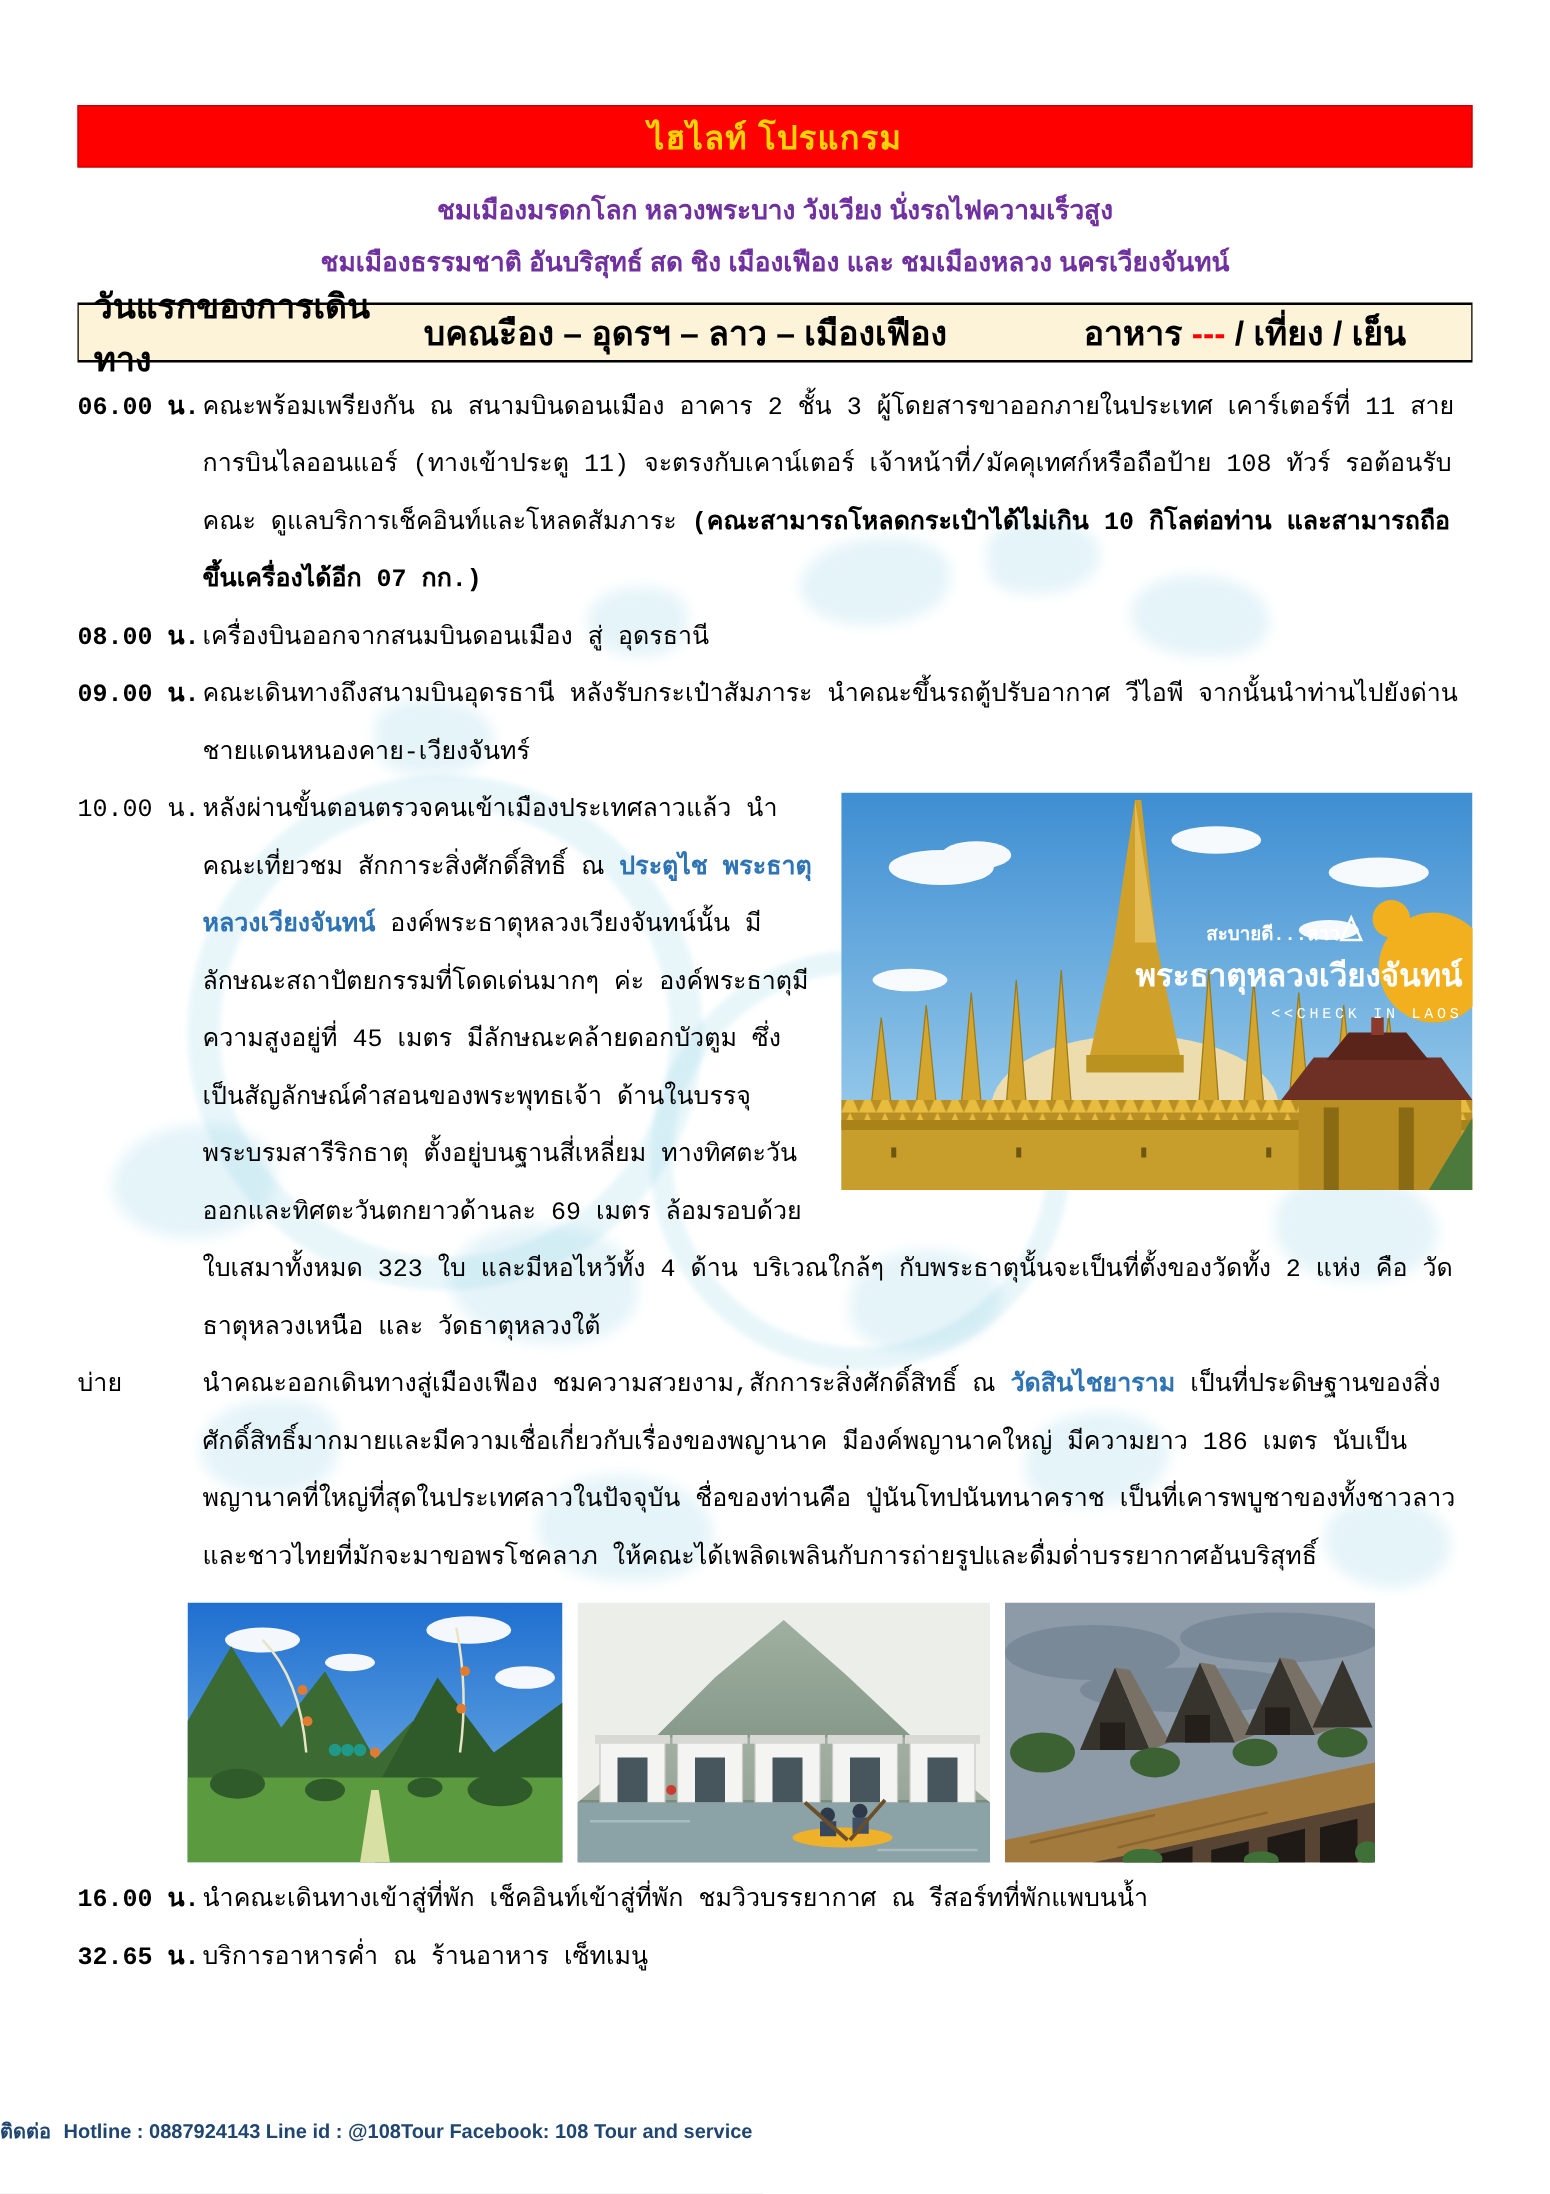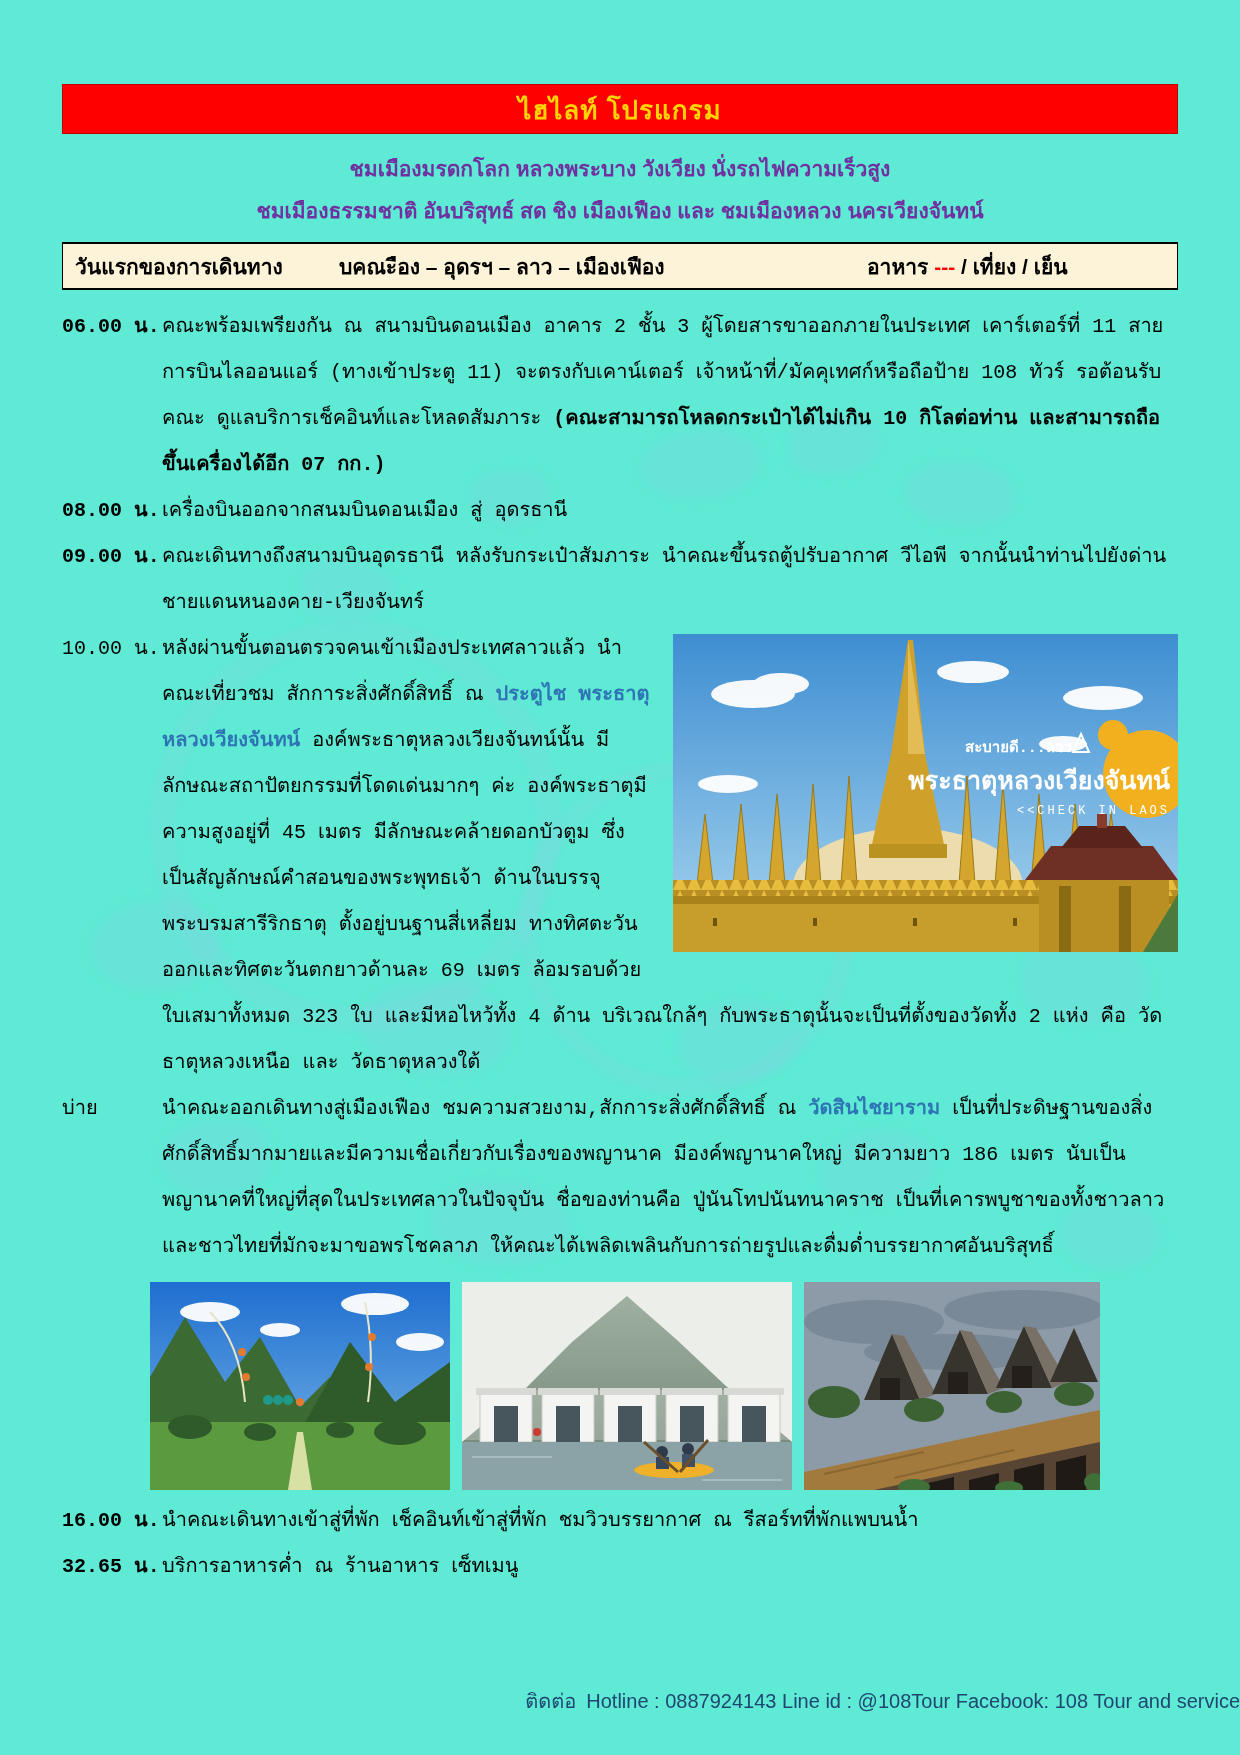--- a/index.html
+++ b/index.html
@@ -1,18 +1,18 @@
 <!DOCTYPE html>
 <html lang="th"><head>
 <meta charset="utf-8">
 <style>
   html,body { margin:0; padding:0; background:#e8e8e8; }
   .page {
     width:1240px; height:1755px; margin:0 auto; position:relative;
-    background:#5eead4; overflow:hidden;
+    background:#ffffff; overflow:hidden;
     font-family:"Liberation Sans","DejaVu Sans",sans-serif; color:#000;
   }
   
   .wm { position:absolute; inset:0; z-index:0; pointer-events:none; }
   .wm .blob { position:absolute; background:rgba(135,205,228,0.22); filter:blur(5px); }
   .wm .ring {
     position:absolute; border:26px solid rgba(140,210,232,0.20);
     border-radius:50%; filter:blur(2px);
   }
   
@@ -27,21 +27,21 @@
   .intro { text-align:center; margin-top:14px; }
   .intro p { margin:0; line-height:42px; font-size:21px; font-weight:bold; }
   .intro .navy { color:#1f3864; }
   .intro .purple { color:#7030a0; }
 
   .day-header {
     margin-top:10px; background:#fdf3d8;
     border-top:2px solid #000; border-bottom:2px solid #000;
     border-left:1px solid #000; border-right:1px solid #000;
     display:flex; align-items:center; height:44px;
-    font-size:21px; font-weight:bold;
+    font-size:27px; font-weight:bold;
   }
   .day-header .c1 { width:276px; padding-left:12px; box-sizing:border-box; }
   .day-header .c2 { width:528px; }
   .day-header .c3 { flex:1; }
   .meal-dashes { color:#ff0000; }
 
   .sched { margin-top:14px; font-size:20px; }
   .srow { display:flex;font-family:Liberation Mono, monospace; }
   .stime { flex:0 0 100px; width:100px; font-weight:bold; line-height:46px; white-space:nowrap; }
   .stime.normal { font-weight:normal; }
@@ -54,21 +54,21 @@
     padding:0; line-height:0;
   }
   figure.stupa svg { width:100%; height:100%; display:block; }
 
   .photos { display:flex; gap:12px; margin:12px 0 8px 88px; }
   .photo { height:208px; line-height:0; }
   .photo svg { height:100%; display:block; }
 
   .footer {
     position:absolute; left:0; right:0; bottom:38px; z-index:1;
-    text-align:right; font-size:20px; font-weight:normal; color:#1f4670;
+    text-align:left; font-size:16px; font-weight:bold; color:#1f4670;
   }
   .footer .sep { display:inline-block; width:10px; }
 </style>
 </head>
 <body>
 
 <div class="page">
 
   <div class="wm">
     <div class="ring" style="left:150px; top:620px; width:360px; height:360px;"></div>

